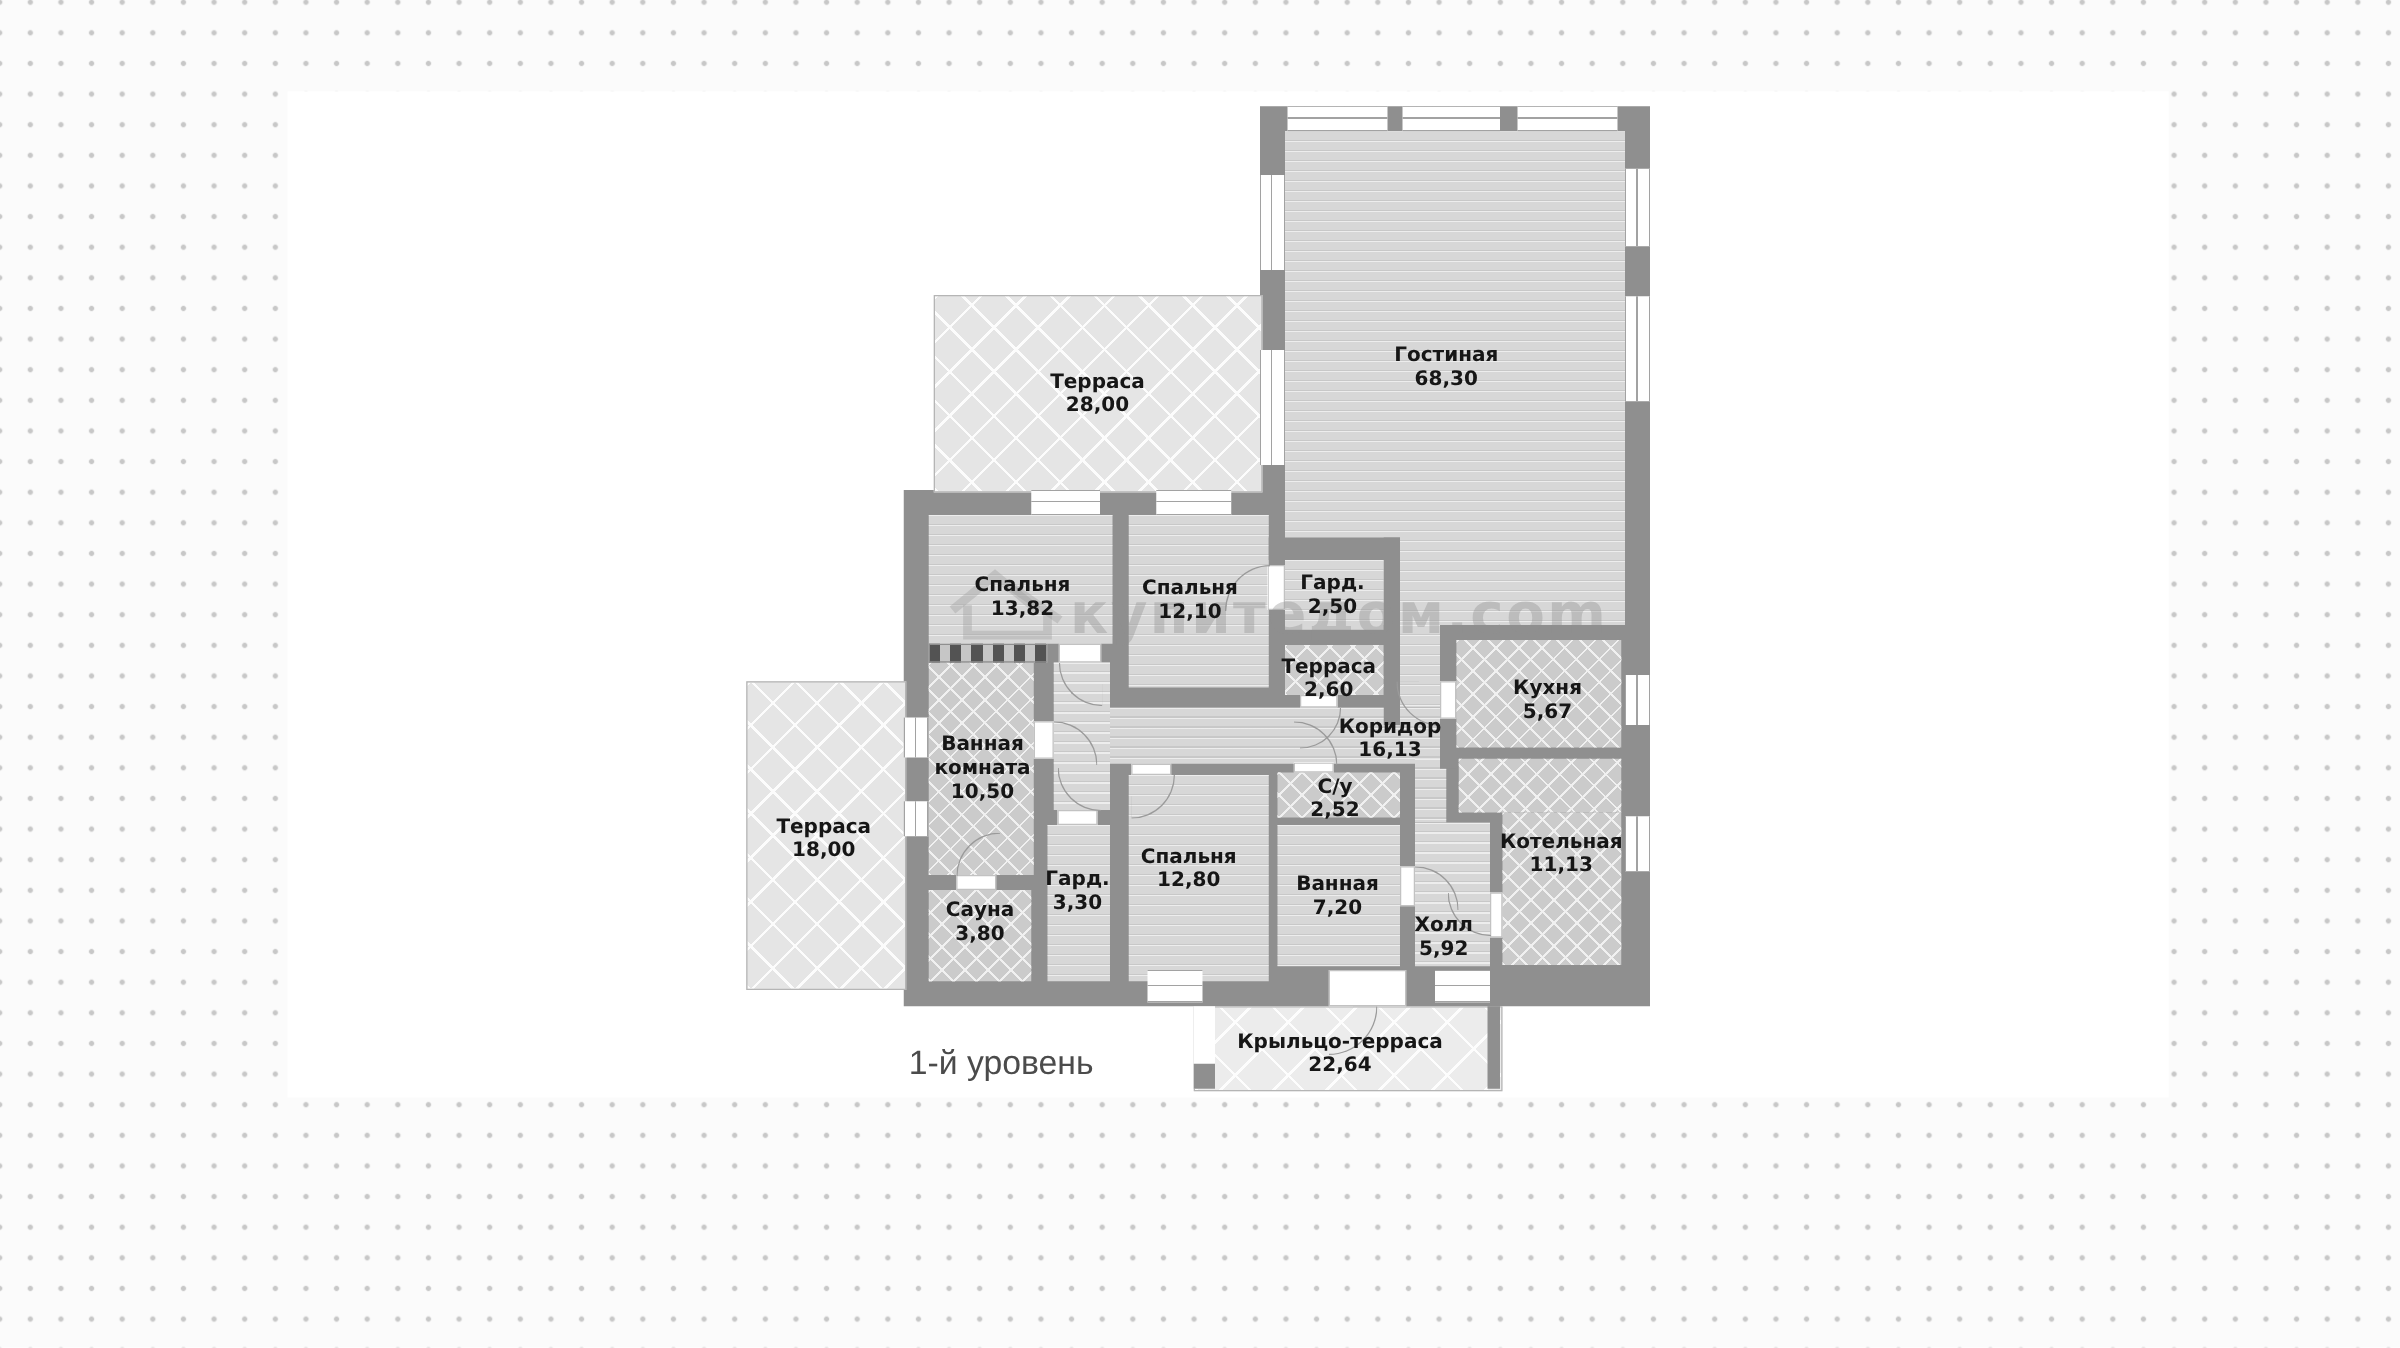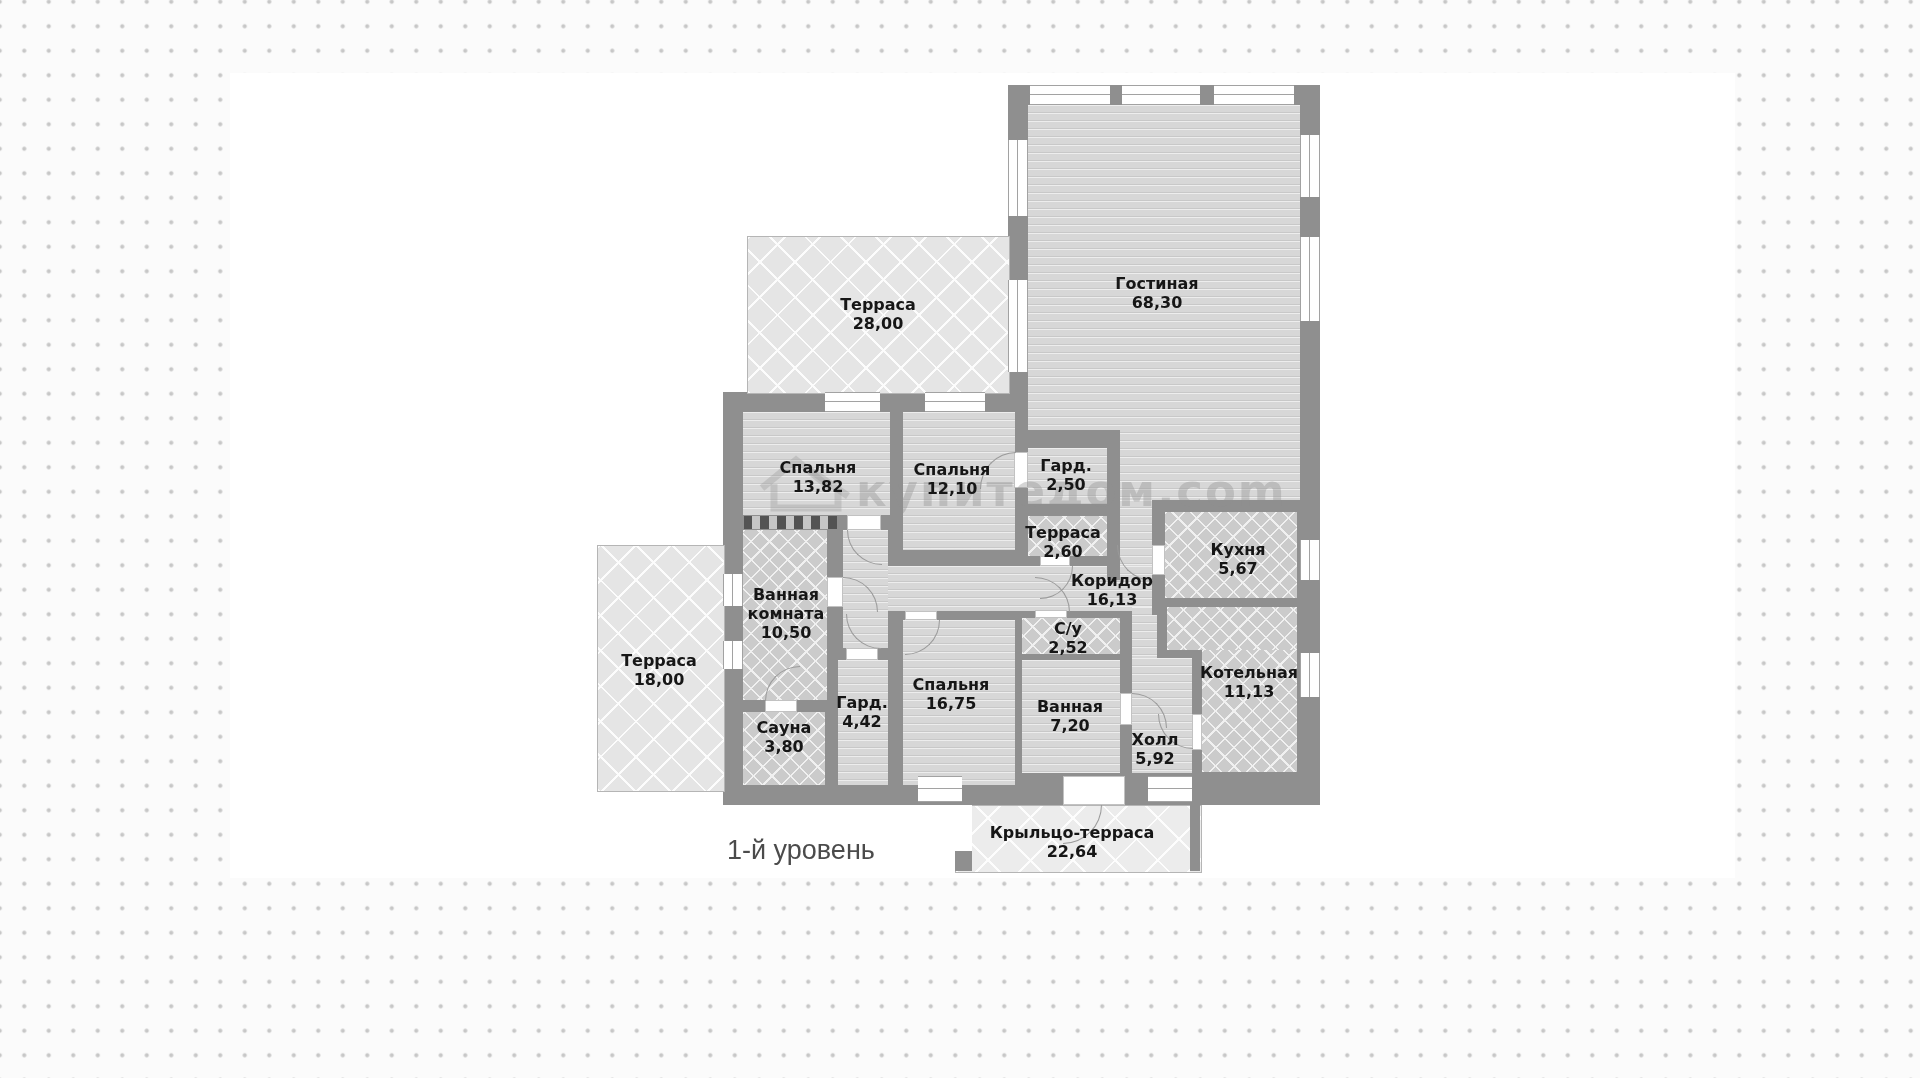--- a/index.html
+++ b/index.html
@@ -190,25 +190,25 @@
     <div class="room-label" style="left: 1174px; top: 664px; width: 150px; height: 40px;">
       <span>Котельная</span>
       <span>11,13</span>
     </div>
     <div class="room-label" style="left: 709px; top: 719px; width: 150px; height: 40px;">
       <span>Сауна</span>
       <span>3,80</span>
     </div>
     <div class="room-label" style="left: 787px; top: 694px; width: 150px; height: 40px;">
       <span>Гард.</span>
-      <span>4,42</span>
+      <span>3,30</span>
     </div>
     <div class="room-label" style="left: 876px; top: 676px; width: 150px; height: 40px;">
       <span>Спальня</span>
-      <span>16,75</span>
+      <span>12,80</span>
     </div>
     <div class="room-label" style="left: 995px; top: 698px; width: 150px; height: 40px;">
       <span>Ванная</span>
       <span>7,20</span>
     </div>
     <div class="room-label" style="left: 1080px; top: 731px; width: 150px; height: 40px;">
       <span>Холл</span>
       <span>5,92</span>
     </div>
     <div class="room-label" style="left: 962px; top: 824px; width: 220px; height: 40px;">

